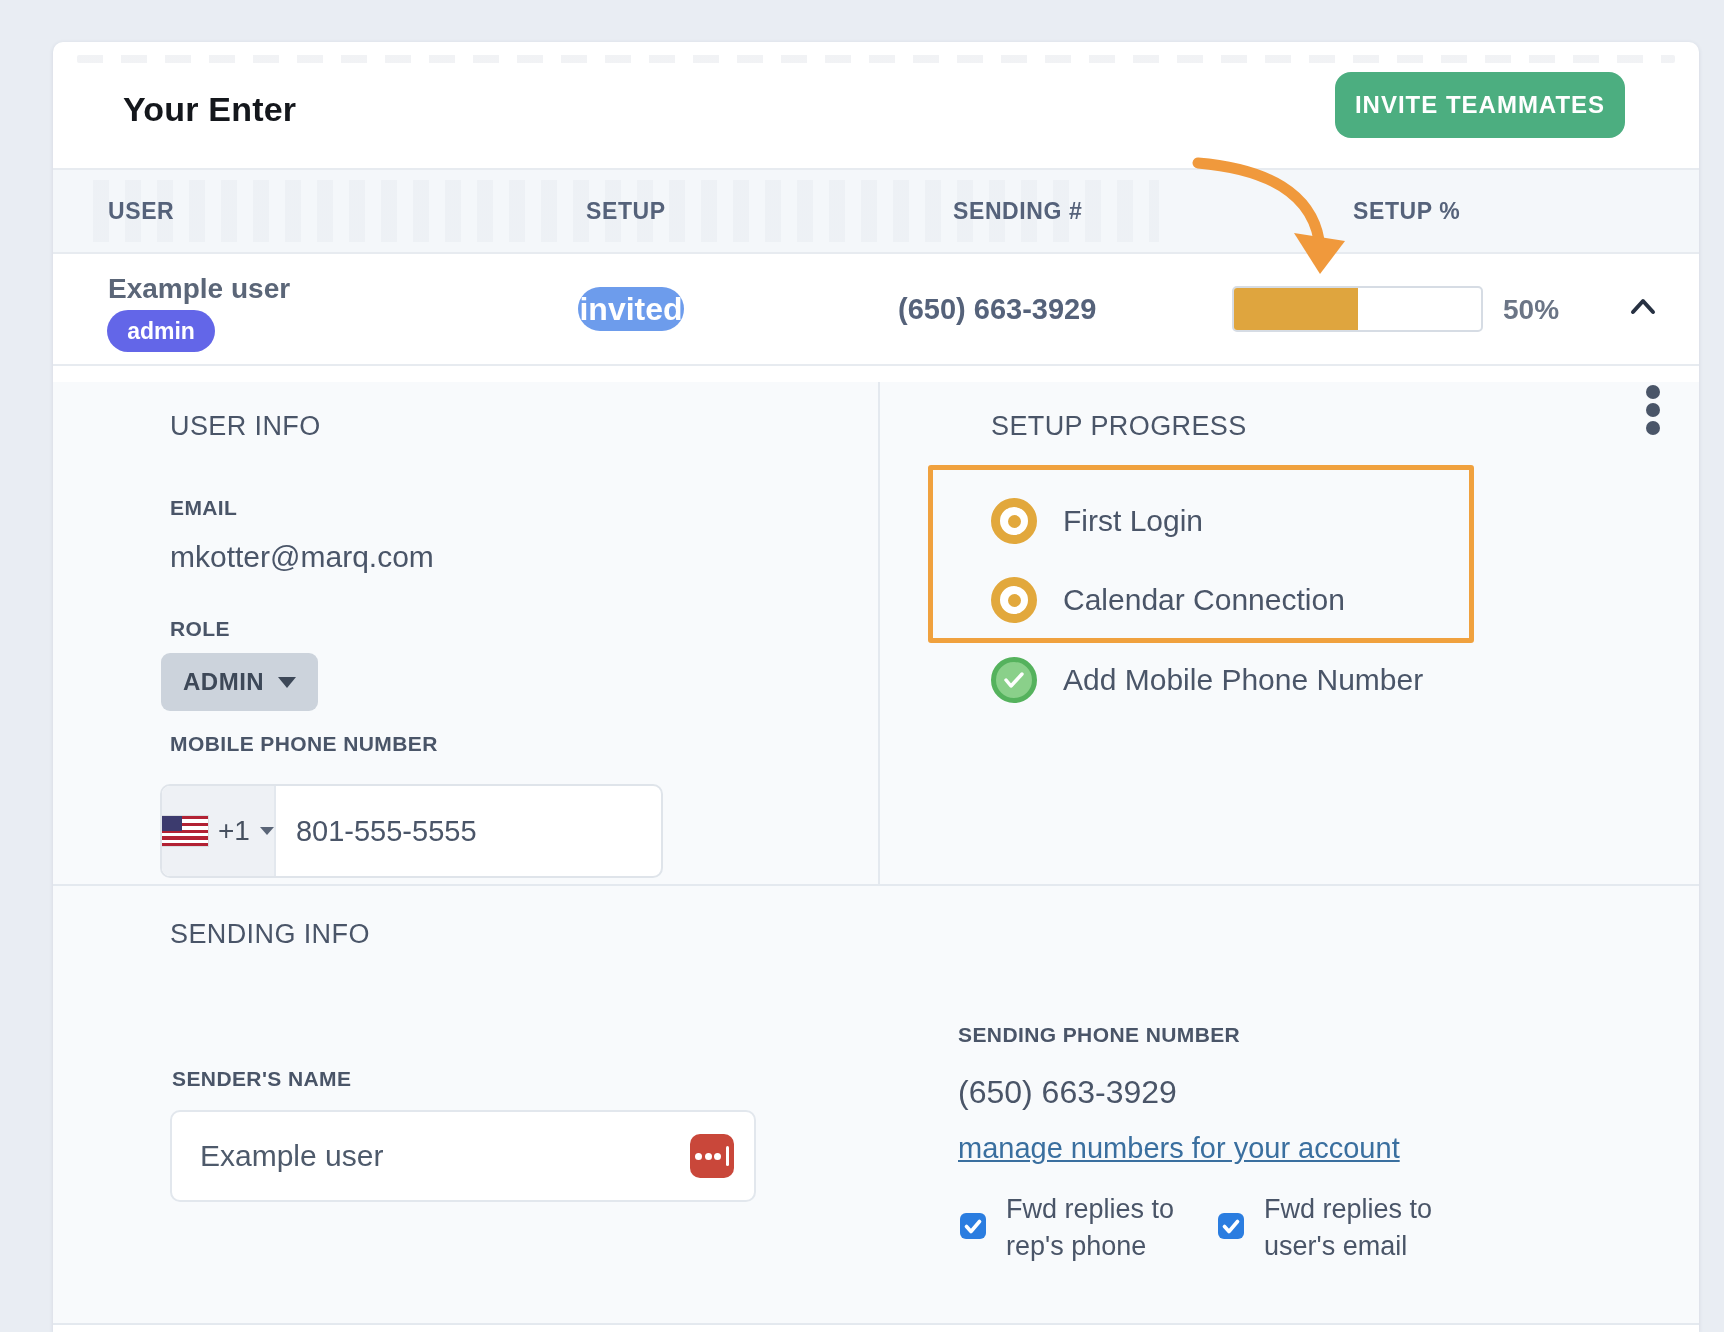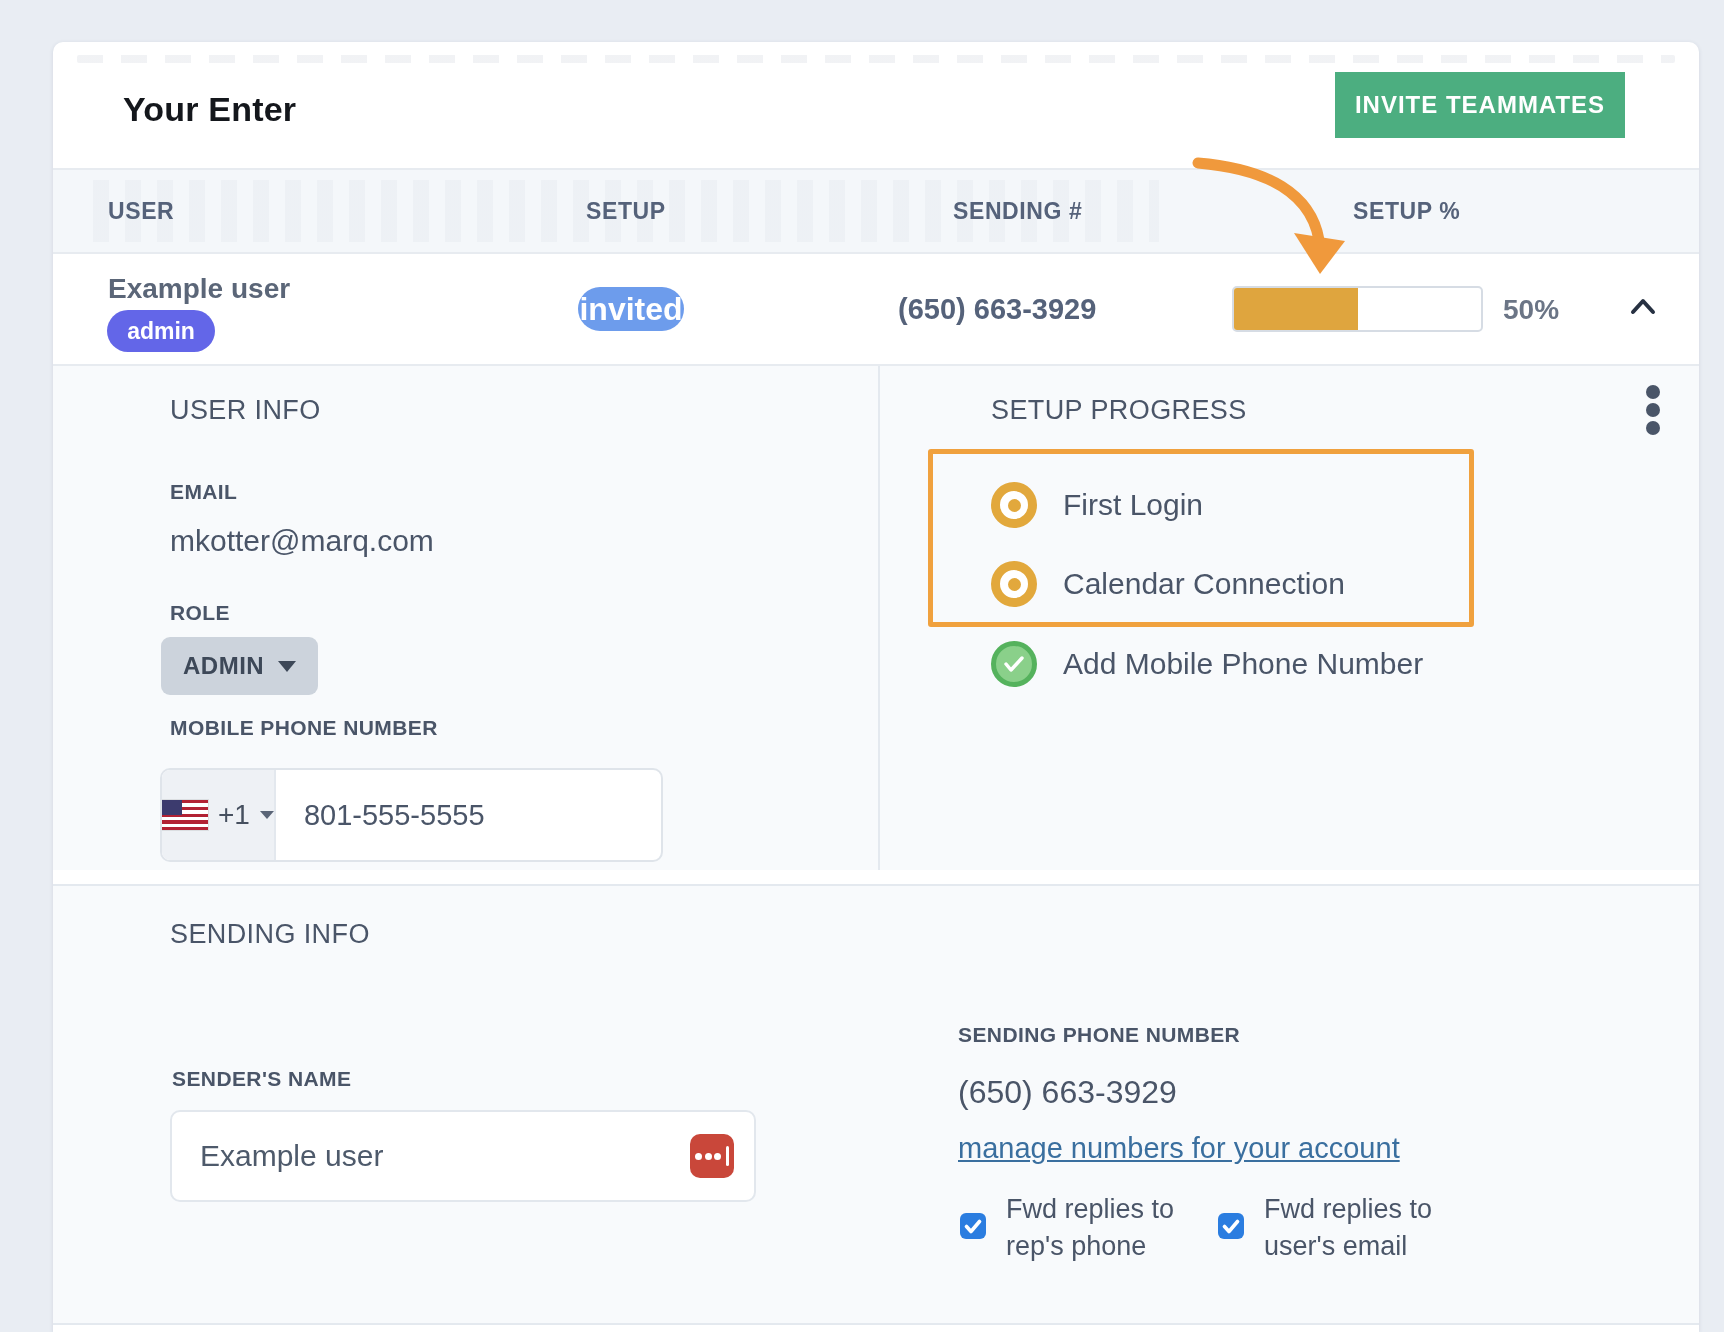--- a/index.html
+++ b/index.html
@@ -12,21 +12,21 @@
 
   
   .top-dashes { position:absolute; left:24px; right:24px; top:13px; height:8px;
     background:repeating-linear-gradient(90deg, rgba(120,132,156,.10) 0 26px, transparent 26px 44px);
     border-radius:2px; }
 
   .page-title { position:absolute; left:70px; top:48px; font-size:34px; font-weight:700;
     color:#14171c; letter-spacing:.2px; }
 
   .invite-btn { position:absolute; left:1282px; top:30px; width:290px; height:66px;
-    background:#4cae80; border:none; border-radius:0; color:#fff; font-weight:700;
+    background:#4cae80; border:none; border-radius:16px; color:#fff; font-weight:700;
     font-size:24px; letter-spacing:1px; font-family:inherit; cursor:pointer; }
 
   .thead { position:absolute; left:0; top:126px; width:1646px; height:86px;
     background:#f4f7fa;
     border-top:2px solid #e7ebf0; border-bottom:2px solid #e7ebf0; }
   .thead .stripes { position:absolute; inset:10px 540px 10px 40px;
     background:repeating-linear-gradient(90deg, rgba(130,142,165,.06) 0 16px, transparent 16px 32px); }
   .th { position:absolute; top:0; height:100%; display:flex; align-items:center;
     font-size:23px; font-weight:700; color:#55627a; letter-spacing:.6px; }
 
@@ -38,21 +38,21 @@
   .badge.admin { left:54px; top:56px; width:108px; height:42px; background:#6366e8; font-size:23px; }
   .badge.invited { left:525px; top:33px; width:106px; height:44px; background:#6d9cec; font-size:32px; }
   .rphone { position:absolute; left:845px; top:39px; font-size:29px; font-weight:700; color:#55627a; }
   .pbar { position:absolute; left:1179px; top:32px; width:251px; height:46px;
     background:#fff; border:2px solid #d6dce4; border-radius:5px; overflow:hidden; }
   .pfill { height:100%; background:#dfa53e; }
   .ppct { position:absolute; left:1450px; top:40px; font-size:28px; font-weight:700; color:#6b7586; }
   .chev { position:absolute; left:1576px; top:42px; cursor:pointer; }
 
   .panel { position:absolute; left:0; width:1646px; background:#f8fafc; }
-  .panel.p1 { top:324px; height:504px; }
+  .panel.p1 { top:340px; height:504px; }
   .panel.p2 { top:842px; height:441px; border-top:2px solid #e4e9ef; border-bottom:2px solid #e4e9ef; }
   .vdiv { position:absolute; left:825px; top:0; width:2px; height:100%; background:#e4e9ef; }
 
   .sec-h { position:absolute; font-size:27px; font-weight:400; color:#4a5568; letter-spacing:.4px; }
   .lbl { position:absolute; font-size:21px; font-weight:700; color:#4a5568; letter-spacing:.4px; }
   .val { position:absolute; font-size:30px; font-weight:400; color:#4a5568; }
 
   .role-select { position:absolute; left:108px; top:271px; height:58px; padding:0 22px;
     background:#ccd3dc; border:none; border-radius:9px; display:flex; align-items:center; gap:14px;
     font-family:inherit; font-size:24px; font-weight:700; color:#3d4858; letter-spacing:.5px; cursor:pointer; }
@@ -64,21 +64,21 @@
   .cc-box { width:152px; background:#eef1f5; border-right:2px solid #e3e8ee;
     display:flex; align-items:center; justify-content:center; gap:10px; cursor:pointer; }
   .flag { position:relative; width:46px; height:30px;
     background:repeating-linear-gradient(180deg, #b22234 0 3.4px, #ffffff 3.4px 6.8px);
     box-shadow:0 0 0 1px rgba(0,0,0,.08); }
   .flag .canton { position:absolute; left:0; top:0; width:20px; height:15px; background:#3c3b6e; }
   .cc-txt { font-size:28px; color:#46505f; }
   .cc-caret { width:0; height:0; border-left:7px solid transparent; border-right:7px solid transparent;
     border-top:8px solid #5a6577; }
   .phone-num { flex:1; border:none; outline:none; background:transparent; padding-left:20px;
-    font-family:inherit; font-size:29px; color:#4a5568;margin-left:8px; }
+    font-family:inherit; font-size:29px; color:#4a5568; }
 
   .hl-box { position:absolute; left:875px; top:83px; width:546px; height:178px;
     border:5px solid #f0a13e; border-radius:3px; }
   .sp-item { position:absolute; left:938px; display:flex; align-items:center; gap:26px; }
   .sp-label { font-size:30px; color:#4a5568; }
   .ring { width:46px; height:46px; border-radius:50%; border:9px solid #e2a83c; background:#fff; position:relative; }
   .ring::after { content:''; position:absolute; left:50%; top:50%; width:13px; height:13px;
     margin:-6.5px 0 0 -6.5px; border-radius:50%; background:#e2a83c; }
   .done { width:46px; height:46px; border-radius:50%; background:#8ad08a; border:5px solid #55b25d;
     display:flex; align-items:center; justify-content:center; }

